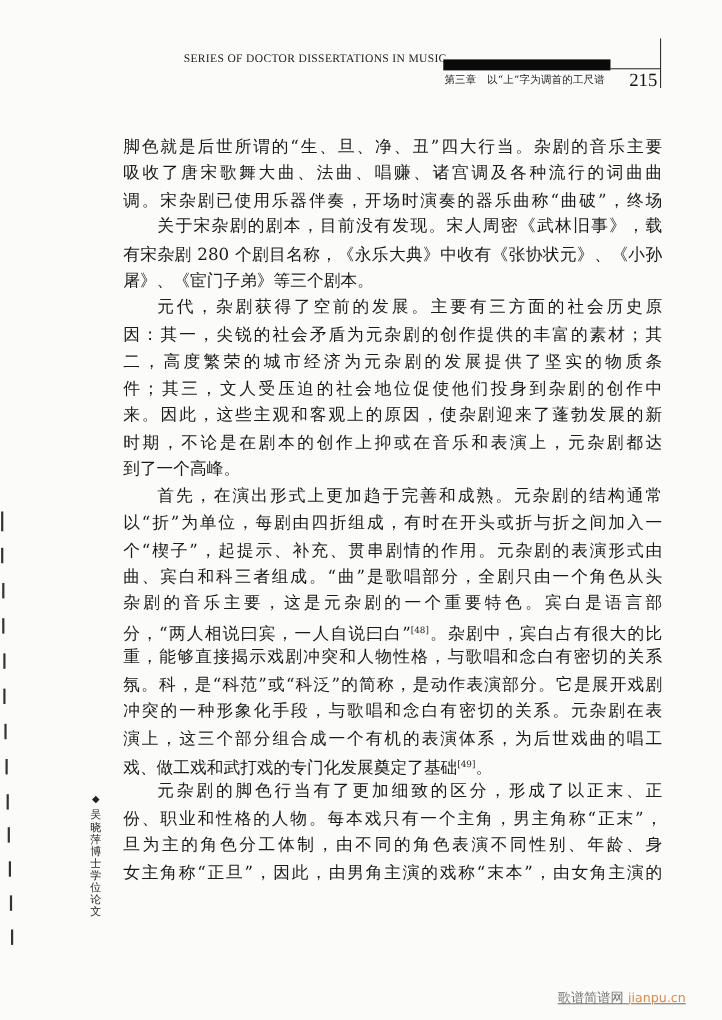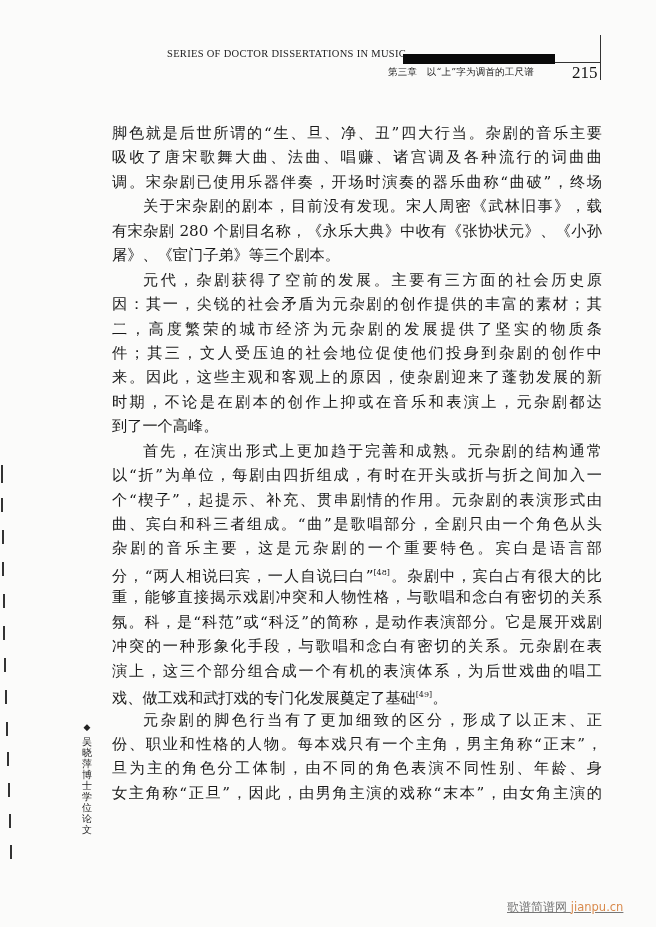--- a/index.html
+++ b/index.html
@@ -17,34 +17,34 @@
   .header-bar {
     position: absolute; left: 403px; top: 54px; width: 152px; height: 10px; background: #0a0a0a;
   }
   .header-rule {
     position: absolute; left: 555px; top: 62px; width: 45px; height: 1px; background: #333;
   }
   .header-vrule {
     position: absolute; left: 600px; top: 35px; width: 1px; height: 45px; background: #333;
   }
   .header-chapter {
-    position: absolute; left: 388px; top: 66px;
+    position: absolute; left: 404px; top: 66px;
     font-size: 9.5px; color: #222; letter-spacing: 0.2px;
   }
   .page-number {
     position: absolute; left: 572px; top: 63px;
     font-family: "Liberation Serif", serif; font-size: 17px; color: #111;
   }
   .body-text {
     position: absolute; left: 112px; top: 121px; width: 490px;
     font-size: 15.2px; line-height: 24.45px;
   }
   .line { white-space: nowrap; height: 24.45px; overflow: visible; text-align: justify; text-align-last: justify; }
   .line.last { text-align-last: left; }
-  .line.indent { padding-left: 31px; }
+  .line.indent { padding-left: 31px; font-family: Liberation Mono, monospace; }
   sup.ref { font-size: 8px; vertical-align: 6px; }
   .margin-tick {
     position: absolute; width: 2px; background: #333;
   }
   .side-label {
     position: absolute; left: 80px; top: 722px; width: 14px;
     font-size: 10px; line-height: 11px; color: #222; text-align: center;
   }
   .side-diamond { font-size: 9px; display: block; margin-bottom: 3px; }
   .side-char { display: block; }

